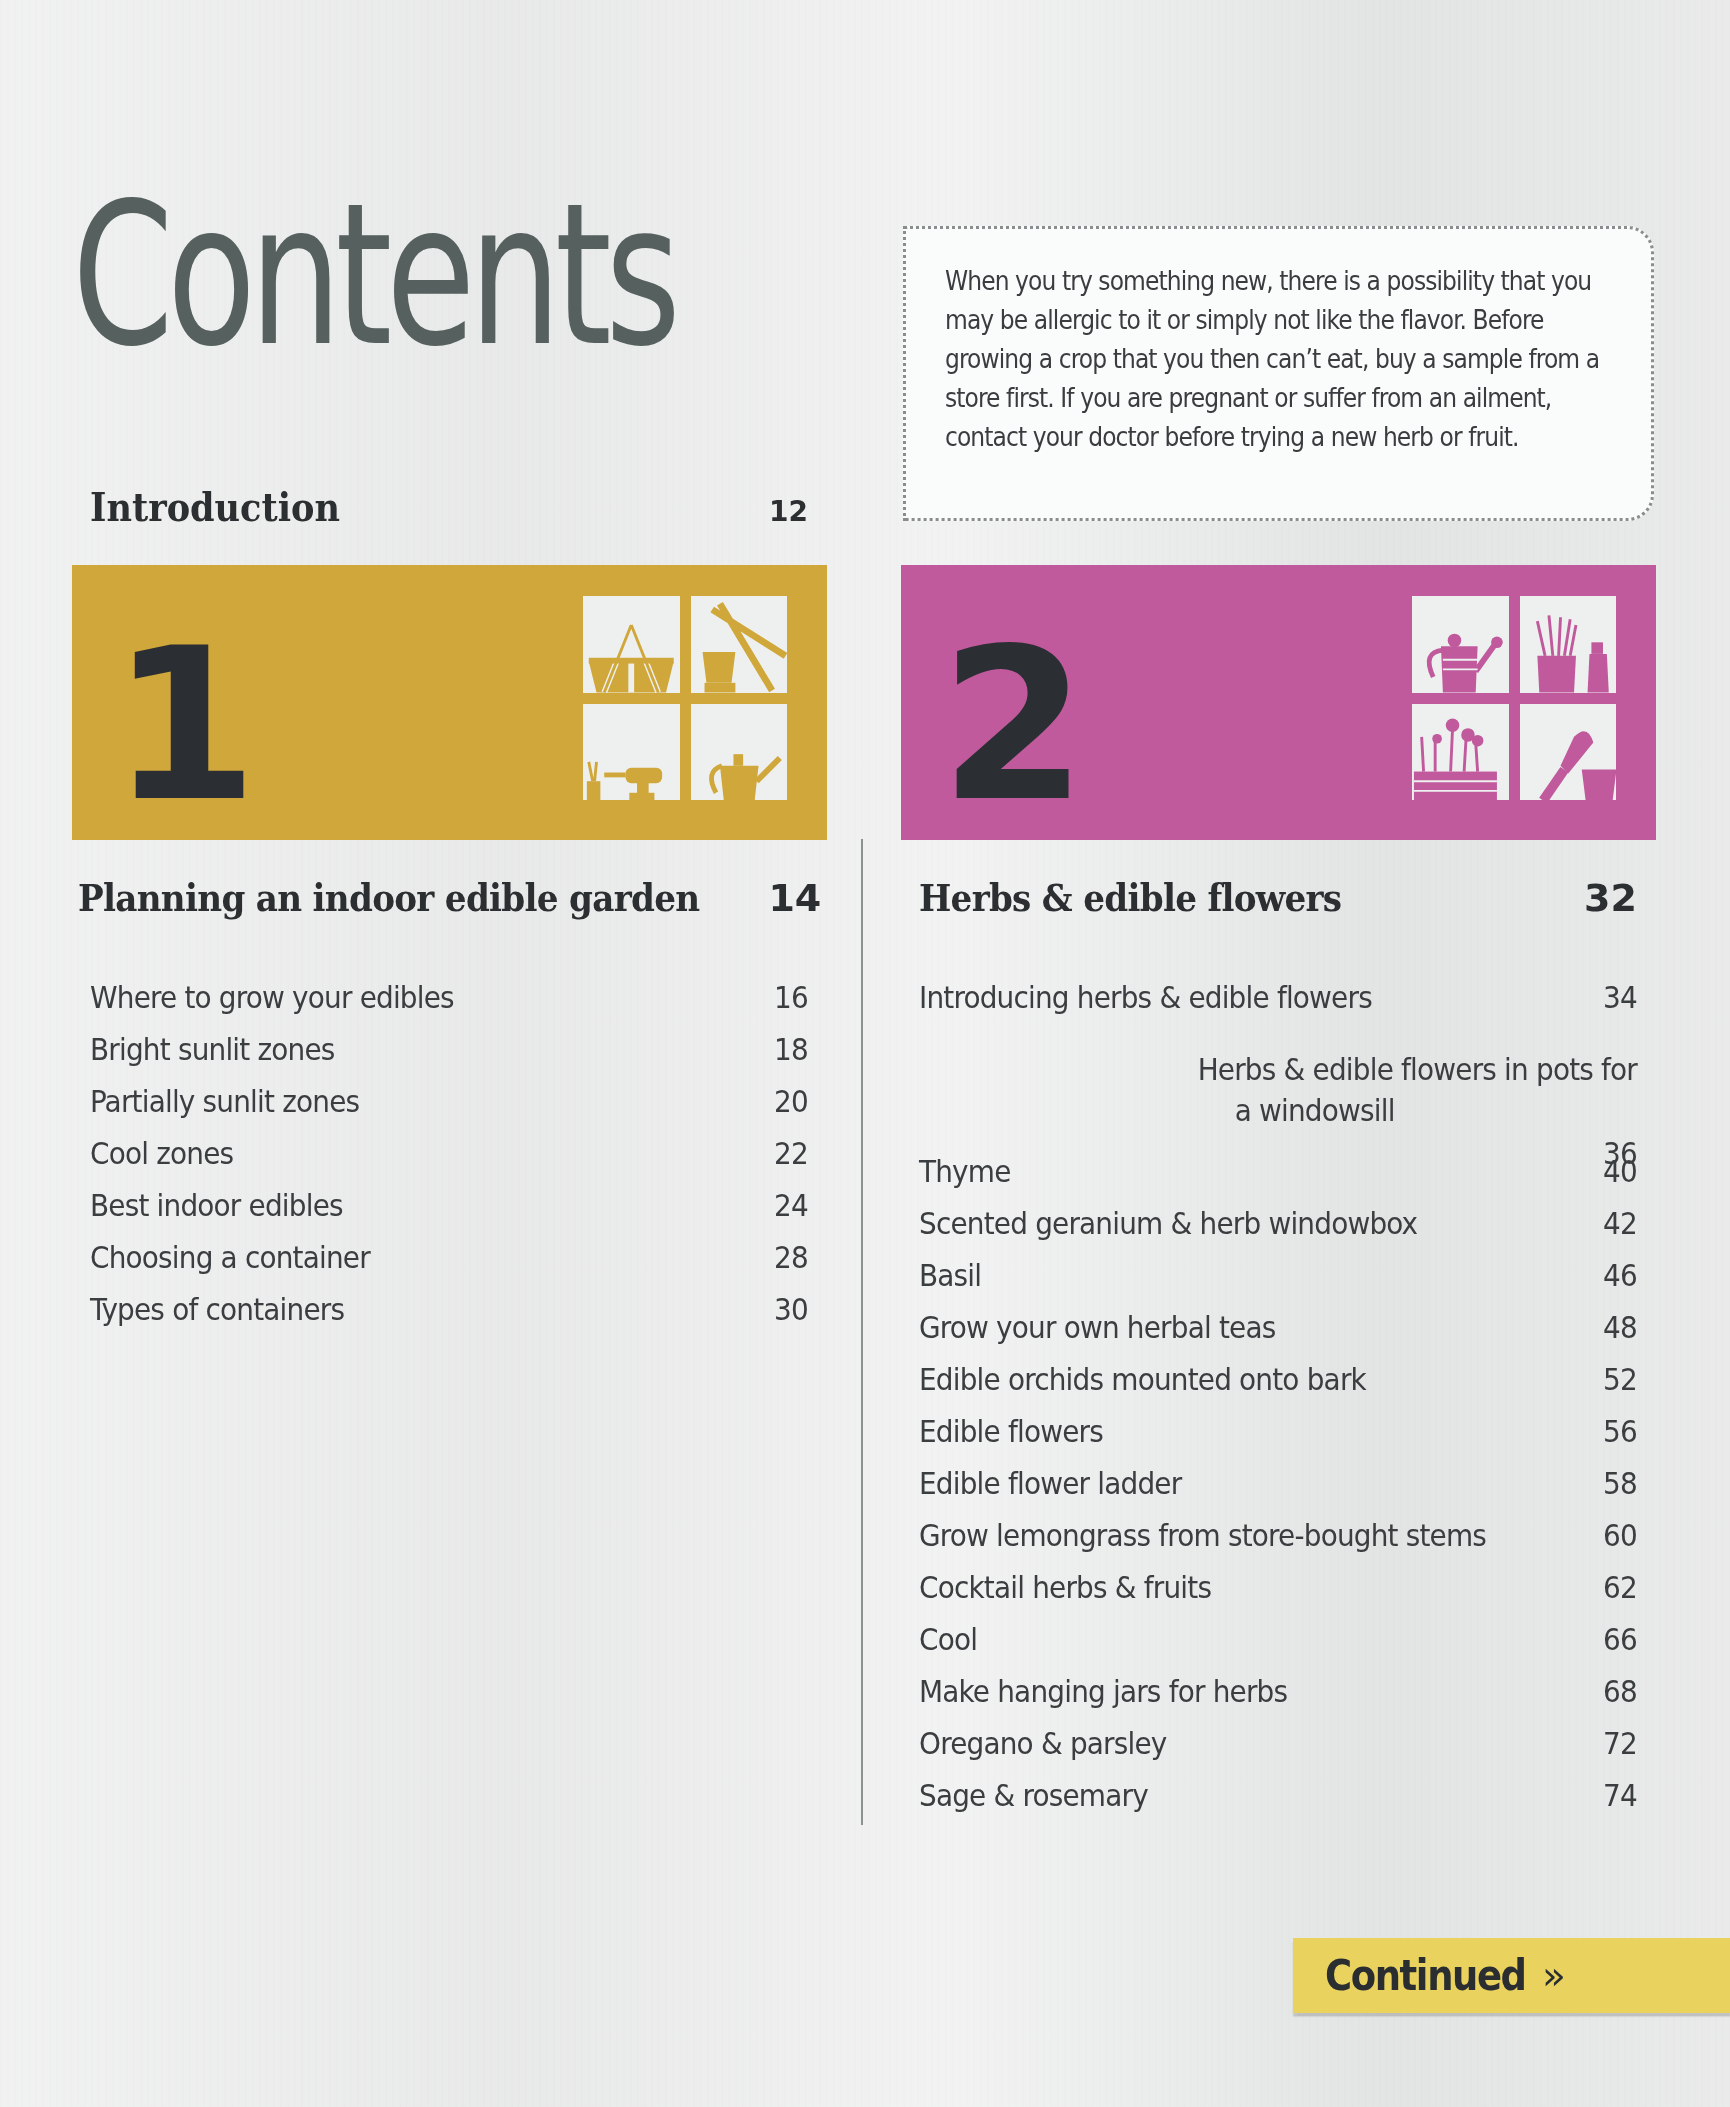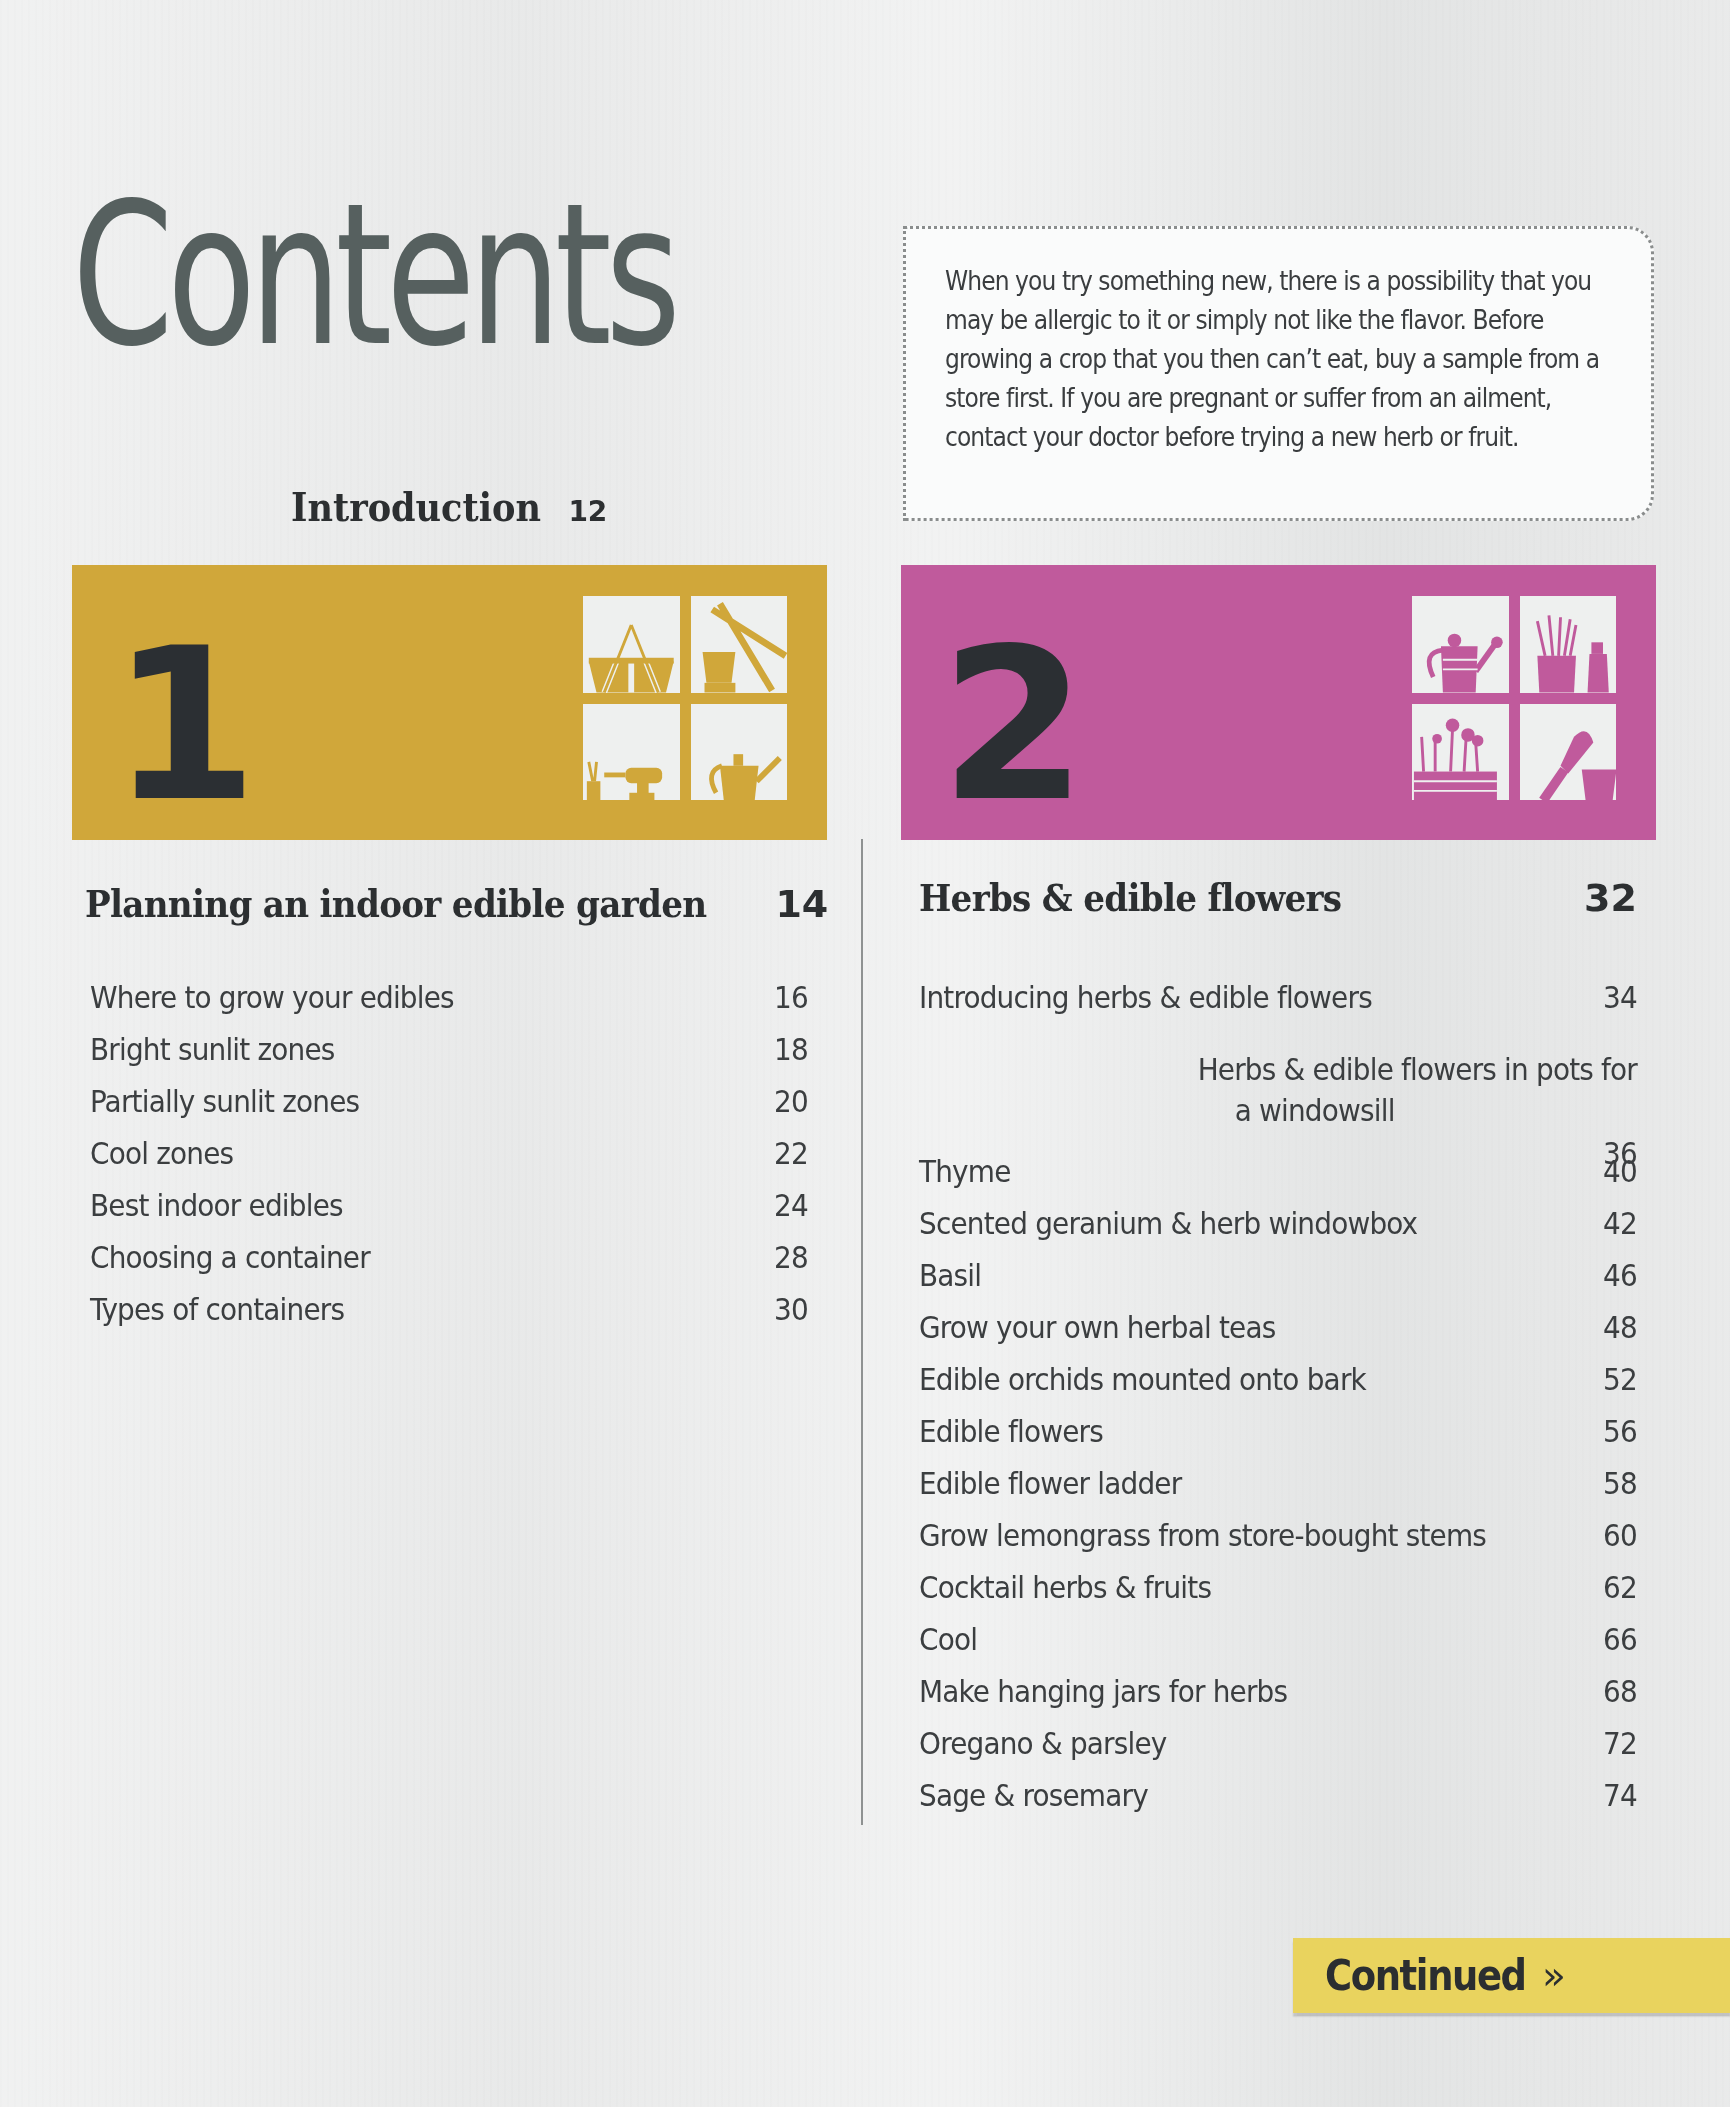--- a/index.html
+++ b/index.html
@@ -15,21 +15,21 @@
   .abs { position: absolute; }
 
   .page-title {
     left: 72px; top: 176px; margin: 0;
     font-family: "DejaVu Sans Condensed", "DejaVu Sans", sans-serif;
     font-size: 197px; line-height: 1; letter-spacing: -7.8px;
     color: #56605f; font-weight: normal;
     transform: scaleX(0.82); transform-origin: left top;
   }
 
-  .intro-row { left: 90px; top: 484px; width: 718px; height: 55px; display: flex; justify-content: center; align-items: baseline; }
+  .intro-row { left: 90px; top: 484px; width: 718px; height: 55px; display: flex; justify-content: space-between; align-items: baseline; }
   .intro-row .t { font-family: "DejaVu Serif", serif; font-weight: bold; font-size: 39px; transform: scaleX(0.9); transform-origin: left; }
   .intro-row .n { font-family: "DejaVu Sans", sans-serif; font-weight: bold; font-size: 28px; }
 
   .callout {
     left: 903px; top: 226px; width: 751px; height: 295px; box-sizing: border-box;
     background: #fafbfb;
     border: 3.9px dotted #8a8d8d;
     border-radius: 0 26.5px 26.5px 0;
     padding: 28px 23.4px 15.6px 34px;
   }
@@ -46,21 +46,21 @@
   .banner .icon-grid {
     position: absolute; left: 511px; top: 31px; width: 204px; height: 204px;
     display: grid; grid-template-columns: 1fr 1fr; grid-template-rows: 1fr 1fr; gap: 11px;
   }
   .banner .cell { background: #eef0ef; position: relative; overflow: hidden; }
   .cell svg { position: absolute; left: 0; top: 0; width: 100%; height: 100%; }
 
   .divider { left: 861px; top: 839px; width: 2.3px; height: 986px; background: #8e9191; }
 
   .chapter-head { top: 875px; height: 51px; display: flex; justify-content: space-between; align-items: baseline; }
-  .chapter-head.c1 { left: 85px; width: 718px; align-items: flex-end; }
+  .chapter-head.c1 { left: 78px; width: 718px; }
   .chapter-head.c2 { left: 919px; width: 718px; }
   .chapter-head .t { font-family: "DejaVu Serif", serif; font-weight: bold; font-size: 38px; letter-spacing: -0.8px; transform: scaleX(0.9); transform-origin: left; white-space: nowrap; }
   .chapter-head .n { font-family: "DejaVu Sans", sans-serif; font-weight: bold; font-size: 38px; }
 
   .toc-list { margin: 0; padding: 0; list-style: none; }
   .toc-list.l1 { left: 90px; top: 967px; width: 718px; }
   .toc-list.l2 { left: 919px; top: 967px; width: 718px; }
   .toc-item {
     display: flex; justify-content: space-between; align-items: flex-end;
     font-family: "DejaVu Sans Condensed", "DejaVu Sans", sans-serif; font-size: 31px; color: #3b3e40;

